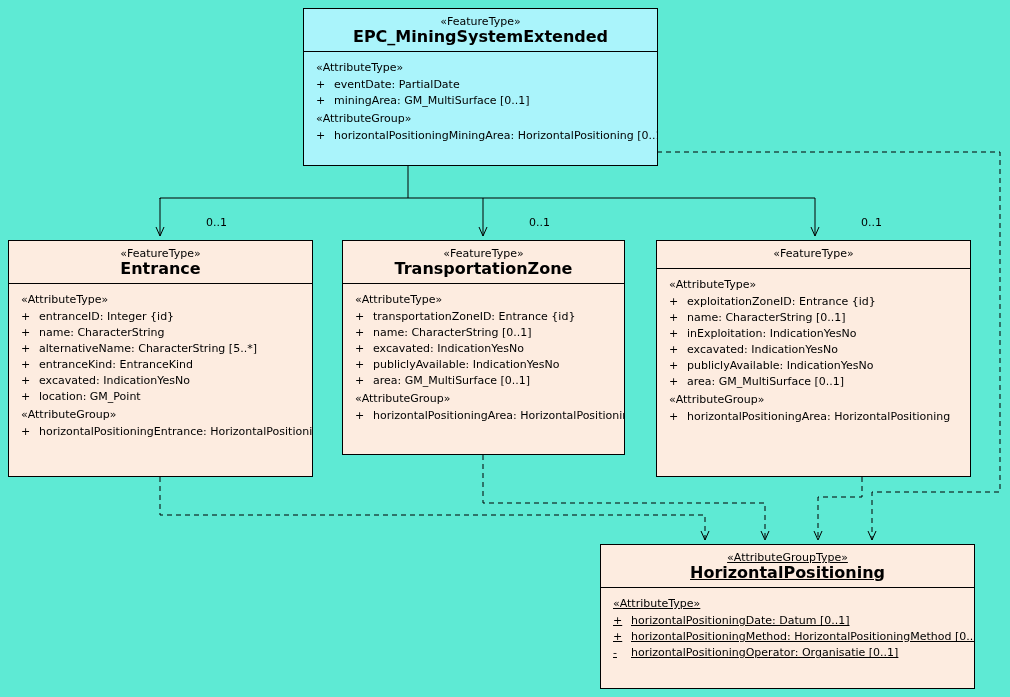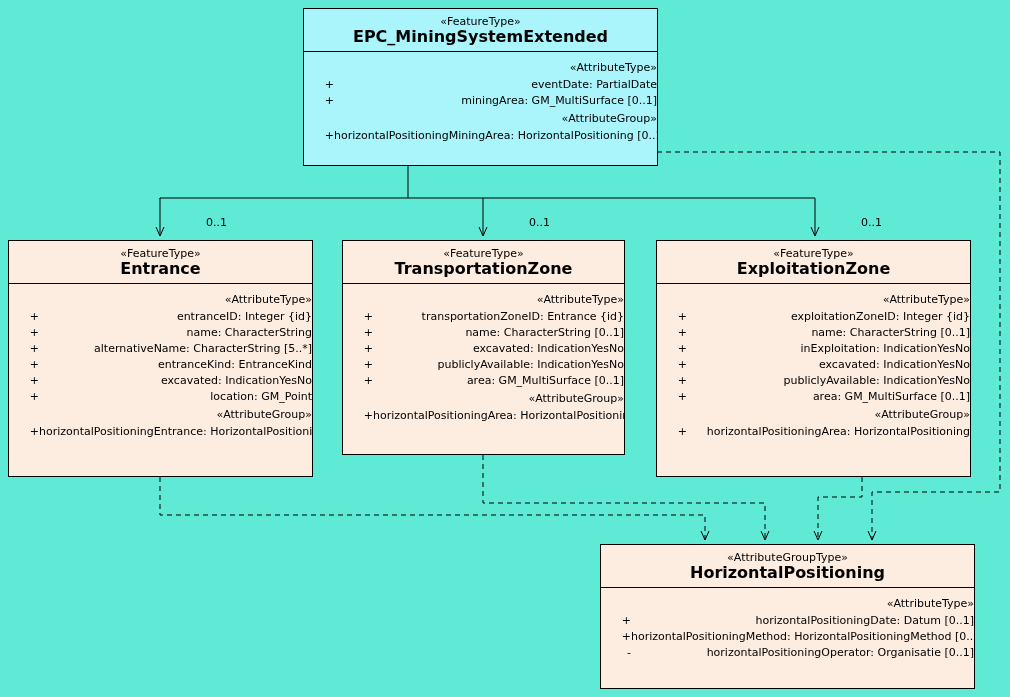--- a/index.html
+++ b/index.html
@@ -44,21 +44,20 @@
     line-height: 14px;
   }
   .classname {
     font-size: 16px;
     font-weight: bold;
     color: #000000;
     line-height: 15px;
   }
   .uml-body {
     padding: 6px 0 6px 0;
-    text-align: right;
   }
   .group-label {
     font-size: 11px;
     padding: 2px 0 2px 12px;
     line-height: 15px;
     white-space: nowrap;
   }
   .attr-row {
     display: flex;
     font-size: 11px;
@@ -213,27 +212,26 @@
       <div class="attr-row">
         <span class="attr-vis">+</span>
         <span class="attr-text">horizontalPositioningArea: HorizontalPositioning</span>
       </div>
     </div>
   </div>
 
   <div class="uml-class" style="left:656px; top:240px; width:315px; height:237px;">
     <div class="uml-header">
       <div class="stereotype">«FeatureType»</div>
-      <div class="classname">ExploitationZone</div>
-    </div>
-    <div class="uml-body">
-      <div class="group-label">«AttributeType»</div>
-      <div class="attr-row">
-        <span class="attr-vis">+</span>
-        <span class="attr-text">exploitationZoneID: Integer {id}</span>
+    </div>
+    <div class="uml-body">
+      <div class="group-label">«AttributeType»</div>
+      <div class="attr-row">
+        <span class="attr-vis">+</span>
+        <span class="attr-text">exploitationZoneID: Entrance {id}</span>
       </div>
       <div class="attr-row">
         <span class="attr-vis">+</span>
         <span class="attr-text">name: CharacterString [0..1]</span>
       </div>
       <div class="attr-row">
         <span class="attr-vis">+</span>
         <span class="attr-text">inExploitation: IndicationYesNo</span>
       </div>
       <div class="attr-row">
@@ -249,21 +247,21 @@
         <span class="attr-text">area: GM_MultiSurface [0..1]</span>
       </div>
       <div class="group-label">«AttributeGroup»</div>
       <div class="attr-row">
         <span class="attr-vis">+</span>
         <span class="attr-text">horizontalPositioningArea: HorizontalPositioning</span>
       </div>
     </div>
   </div>
 
-  <div class="uml-class" style="left:600px; top:544px; width:375px; height:145px;">
+  <div class="uml-class" style="left:600px; top:544px; width:375px; height:145px;text-decoration:underline;">
     <div class="uml-header">
       <div class="stereotype">«AttributeGroupType»</div>
       <div class="classname">HorizontalPositioning</div>
     </div>
     <div class="uml-body">
       <div class="group-label">«AttributeType»</div>
       <div class="attr-row">
         <span class="attr-vis">+</span>
         <span class="attr-text">horizontalPositioningDate: Datum [0..1]</span>
       </div>

